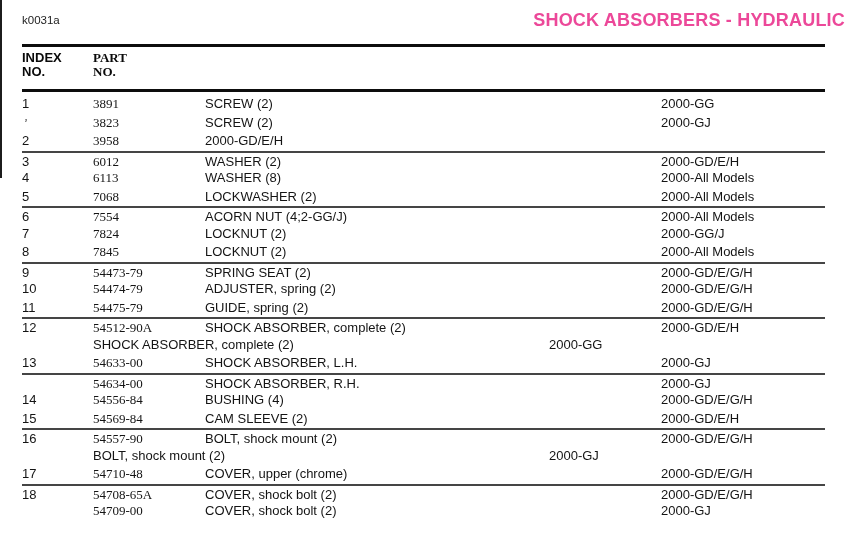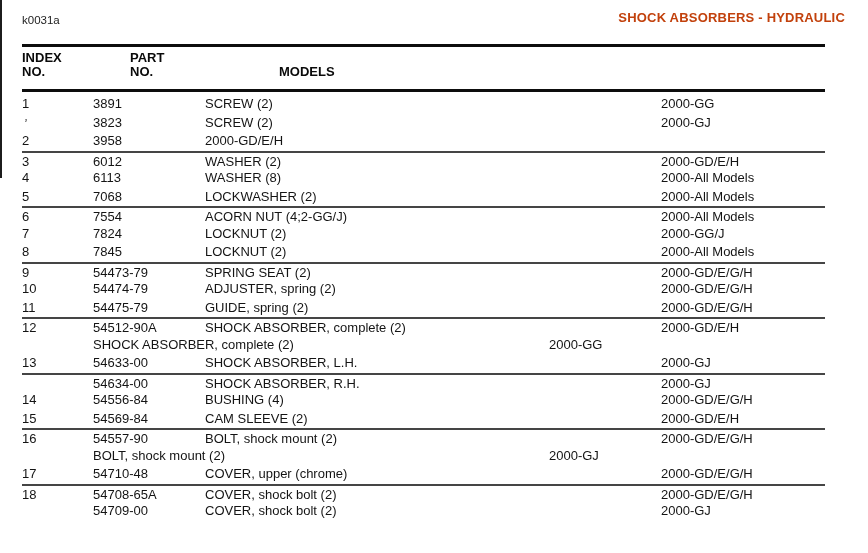--- a/index.html
+++ b/index.html
@@ -14,52 +14,51 @@
   }
   .doc-code {
     position: absolute;
     left: 22px; top: 14px;
     font-size: 11.5px;
     color: #222;
   }
   .doc-title {
     position: absolute;
     right: 23px; top: 10px;
-    font-size: 13px;
+    font-size: 18px;
     font-weight: bold;
     letter-spacing: 0.2px;
-    color: #c2410c;
+    color: #ec4899;
     white-space: nowrap;
     margin-left: 8px;
   }
   .rule-thick {
     position: absolute;
     left: 22px;
     width: 803px;
     height: 3px;
     background: #0d0d0d;
   }
   .rule-top { top: 44px; }
   .rule-under-header { top: 89px; }
 
   .col-index  { width: 71px;  flex: 0 0 71px; }
-  .col-part   { width: 112px; flex: 0 0 112px; }
+  .col-part   { width: 112px; flex: 0 0 112px; font-family: Liberation Serif, serif; }
   .col-desc   { width: 456px; flex: 0 0 456px; }
   .col-models { flex: 1 1 auto; }
 
   .header-row {
     position: absolute;
     left: 22px; top: 51px;
     width: 803px;
     display: flex;
     font-weight: bold;
     font-size: 13px;
     line-height: 14px;
     color: #0a0a0a;
-    gap: 37px;
   }
   .header-cell { display: flex; flex-direction: column; justify-content: flex-end; height: 28px; }
   .header-cell span { display: block; }
 
   .rows {
     position: absolute;
     left: 22px; top: 95px;
     width: 803px;
     display: flex;
     flex-direction: column;
@@ -103,23 +102,20 @@
 
   <div class="header-row">
     <div class="col-index header-cell">
       <span>INDEX</span>
       <span>NO.</span>
     </div>
     <div class="col-part header-cell">
       <span>PART</span>
       <span>NO.</span>
     </div>
-    <div class="col-models header-cell">
-      <span>MODELS</span>
-    </div>
   </div>
 
   <div class="rule-thick rule-under-header"></div>
 
   <div class="scan-artifact">’</div>
 
   <div class="rows">
     <div class="row">
       <span class="col-index">1</span>
       <span class="col-part">3891</span>

